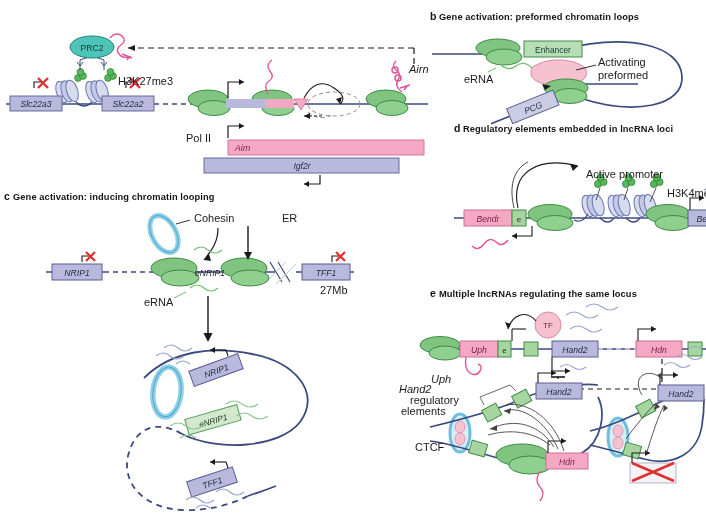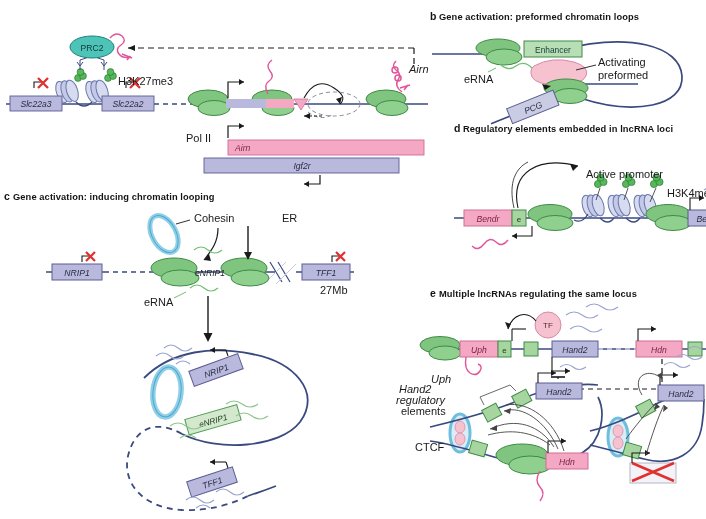--- a/index.html
+++ b/index.html
@@ -567,15 +567,15 @@
       <path d="M212 94 C200 74, 220 66, 232 78" stroke="#444" stroke-width=".9" fill="none"></path>
       <path d="M232 78 l1 -7 l-6 3 z" fill="#444"></path>
     </g>
   </svg>
 
   <div class="lbl ital" style="left:1px;top:86px;">Uph</div>
 
 </div>
 
 <div class="lbl ital" style="left:399px;top:383px;">Hand2</div>
-<div class="lbl" style="left:396px;top:394px;font-style:italic;">regulatory</div>
+<div class="lbl" style="left:410px;top:394px;">regulatory</div>
 <div class="lbl" style="left:401px;top:405px;">elements</div>
 <div class="lbl" style="left:373px;top:441px;margin-left:42px;">CTCF</div>
 
 </body></html>

